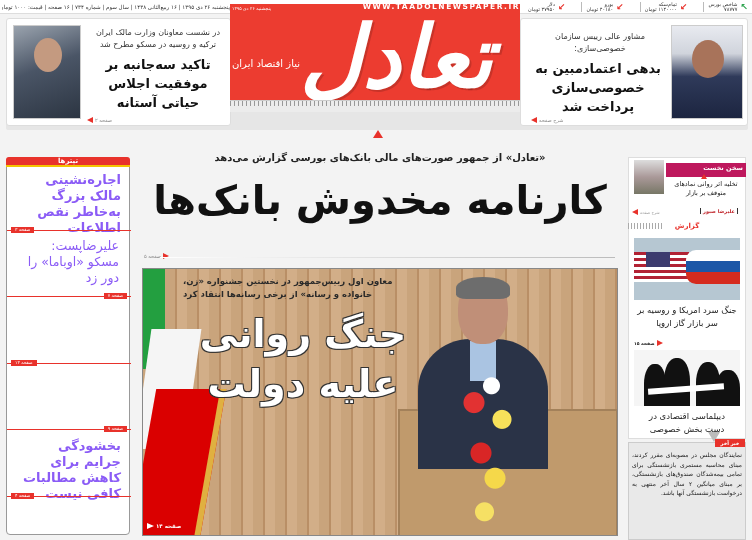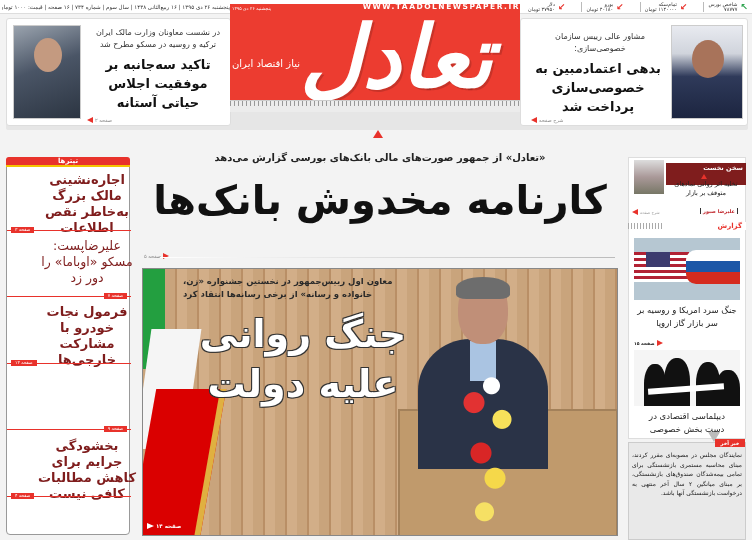--- a/index.html
+++ b/index.html
@@ -28,21 +28,21 @@
 .url{left:250px;top:0;width:270px;height:14px;font-size:7.5px;font-weight:bold;color:#fff;letter-spacing:1.5px;text-align:right;direction:ltr;line-height:14px}
 .mdate{left:232px;top:6px;font-size:4.5px;color:#fff}
 .logo{left:300px;top:2px;font-size:86px;font-family:"DejaVu Serif",serif;font-weight:bold;color:#fff;line-height:110px;font-style:italic;text-shadow:2px 2px 0 rgba(0,0,0,.15)}
 .slogan{left:232px;top:58px;font-size:10px;font-weight:normal;color:#fff}
 .ruler{left:230px;top:100px;width:290px;height:12px;background:#ececec;border-top:1px solid #ccc;background-image:repeating-linear-gradient(90deg,#999 0 1px,transparent 1px 4px);background-size:100% 5px;background-repeat:repeat-x}
 .bottombar{left:6px;top:112px;width:742px;height:18px;background:#e6e6e6;border-radius:2px}
 .mark{left:373px;top:130px;width:0;height:0;border-left:5px solid transparent;border-right:5px solid transparent;border-bottom:8px solid #e8322b}
 
 .leftcol{left:6px;top:157px;width:124px;height:378px;background:#fff;border:1px solid #999;border-radius:4px}
 .colhead{left:6px;top:157px;width:124px;height:10px;background:#e8322b;border-bottom:2px solid #f4c400;color:#fff;font-size:7px;font-weight:bold;text-align:center;line-height:9px;border-radius:3px 3px 0 0}
-.item{position:absolute;left:18px;width:124px;text-align:center;color:#7f1d1d;line-height:16px}
+.item{position:absolute;left:0;width:124px;color:#8b5cf6;line-height:16px}
 .item.b{font-weight:bold;font-size:13px}
 .item.n{font-size:12.5px}
 .sep{position:absolute;left:0;width:124px;height:1px;background:#e8322b}
 .sep span{position:absolute;top:-3px;background:#e8322b;color:#fff;font-size:4.5px;padding:0 4px;line-height:6px}
 
 .lead-kicker{left:150px;top:152px;width:460px;font-size:10px;font-weight:bold;color:#222;text-align:center}
 .main-hl{left:140px;top:172px;width:480px;font-size:40px;font-weight:bold;color:#111;text-align:center;letter-spacing:-1px;line-height:56px}
 .page5{left:144px;top:253px;font-size:5px;color:#888;display:flex;align-items:center;gap:2px}
 .hr1{left:160px;top:257px;width:455px;height:1px;background:linear-gradient(90deg,#fff,#bbb)}
 .mainphoto{left:142px;top:268px;width:476px;height:268px;background:repeating-linear-gradient(90deg,#c9a47c 0 10px,#b98f66 10px 12px,#d2ae88 12px 22px);border:1px solid #888;overflow:hidden}
@@ -57,26 +57,26 @@
 .person .shirt{position:absolute;left:52px;top:62px;width:26px;height:40px;background:#aac4e2}
 .podium{position:absolute;left:255px;top:140px;width:220px;height:130px;background:#c09a6c;border:2px solid #a3815a}
 .flowers{position:absolute;left:310px;top:100px;width:70px;height:168px;background:radial-gradient(circle at 30% 20%,#e23232 0 10px,transparent 11px),radial-gradient(circle at 70% 30%,#f7e15a 0 9px,transparent 10px),radial-gradient(circle at 40% 50%,#d92626 0 10px,transparent 11px),radial-gradient(circle at 60% 65%,#f5d84a 0 10px,transparent 11px),radial-gradient(circle at 45% 85%,#f6e064 0 9px,transparent 10px),radial-gradient(circle at 55% 10%,#fff 0 8px,transparent 9px)}
 .ph-kicker{position:absolute;left:40px;top:6px;width:230px;font-size:8.5px;font-weight:bold;color:#2a2a2a;text-align:left;line-height:13px}
 .ph-hl{position:absolute;left:40px;top:40px;width:240px;font-size:38px;font-weight:bold;color:#fff;text-align:center;line-height:50px;text-shadow:-1px -1px 0 #333,1px 1px 0 #333,1px -1px 0 #333,-1px 1px 0 #333}
 .ph-page{position:absolute;left:4px;top:254px;font-size:5.5px;color:#fff;font-weight:bold;display:flex;align-items:center;gap:2px;direction:rtl}
 .ph-page .tri{border-right-color:#fff}
 
 .rcol{left:628px;top:157px;width:118px;height:282px;background:#fff;border:1px solid #ddd}
 .sokhan-photo{left:634px;top:160px;width:30px;height:34px;background:linear-gradient(180deg,#ddd,#a99 50%,#776)}
-.sokhan-bar{left:666px;top:163px;width:80px;height:22px;background:#7f1d1d;color:#fff;font-size:6.5px;font-weight:bold;text-align:right;padding-right:3px;line-height:10px}
+.sokhan-bar{left:666px;top:163px;width:80px;height:14px;background:#be185d;color:#fff;font-size:6.5px;font-weight:bold;text-align:right;padding-right:3px;line-height:10px}
 .sokhan-tri{left:701px;top:174px;width:0;height:0;border-left:3px solid transparent;border-right:3px solid transparent;border-bottom:5px solid #e8322b}
 .sokhan-title{left:666px;top:180px;width:80px;font-size:6.5px;color:#222;text-align:center;line-height:9px}
 .sokhan-author{left:700px;top:208px;font-size:5px;color:#c1272d;font-weight:bold;border-left:1px solid #333;border-right:1px solid #333;padding:0 2px}
 .sokhan-page{left:632px;top:209px;font-size:4px;color:#999;display:flex;align-items:center;gap:2px}
-.report{left:628px;top:220px;width:118px;height:12px;color:#e8322b;font-size:7px;font-weight:bold;line-height:12px;background-image:repeating-linear-gradient(90deg,#aaa 0 1px,transparent 1px 3px);background-size:36px 6px;background-repeat:no-repeat;background-position:0 3px}
+.report{left:628px;top:220px;width:118px;height:12px;color:#e8322b;font-size:7px;font-weight:bold;text-align:center;line-height:12px;background-image:repeating-linear-gradient(90deg,#aaa 0 1px,transparent 1px 3px);background-size:36px 6px;background-repeat:no-repeat;background-position:0 3px}
 .report span{background:#fff;padding:0 4px}
 .usru{left:634px;top:238px;width:106px;height:62px;background:#b6c7d2;overflow:hidden}
 .usflag{position:absolute;left:0;top:14px;width:55px;height:30px;background:repeating-linear-gradient(180deg,#b22234 0 3px,#fff 3px 6px)}
 .usflag::before{content:"";position:absolute;left:12px;top:0;width:24px;height:15px;background:#3c3b6e}
 .ruflag{position:absolute;left:52px;top:12px;width:54px;height:34px;border-radius:10px 0 0 10px;background:linear-gradient(180deg,#fff 0 33%,#1c57a7 33% 66%,#d52b1e 66%)}
 .r-hl{position:absolute;width:118px;font-size:8.5px;color:#222;text-align:center;line-height:13px}
 .r-page{position:absolute;font-size:4.5px;color:#222;font-weight:bold;display:flex;align-items:center;gap:2px}
 .meeting{left:634px;top:350px;width:106px;height:56px;background:#f5f5f5;overflow:hidden}
 .meeting .s{position:absolute;background:#111;border-radius:45% 45% 0 0}
 .khabar{left:628px;top:442px;width:118px;height:98px;background:#e9e9e9;border:1px solid #ccc}
@@ -156,21 +156,20 @@
 
 <div class="abs leftcol">
   <div class="item b" style="top:14px;padding:0 10px">اجاره‌نشینی مالک بزرگ به‌خاطر نقص اطلاعات</div>
   <div class="sep" style="top:72px">
       <span style="left:4px">صفحه ۳</span>
     </div>
   <div class="item n" style="top:80px;padding:0 12px">علیرضا‌پست: مسکو «اوباما» را دور زد</div>
   <div class="sep" style="top:138px">
       <span style="right:4px">صفحه ۷</span>
     </div>
-  <div class="item b" style="top:146px;padding:0 10px">فرمول نجات خودرو با مشارکت خارجی‌ها</div>
   <div class="sep" style="top:205px">
       <span style="left:4px">صفحه ۱۳</span>
     </div>
   <div class="sep" style="top:271px">
       <span style="right:4px">صفحه ۹</span>
     </div>
   <div class="item b" style="top:280px;padding:0 10px">بخشودگی جرایم برای کاهش مطالبات کافی نیست</div>
   <div class="sep" style="top:338px">
       <span style="left:4px">صفحه ۴</span>
     </div>

